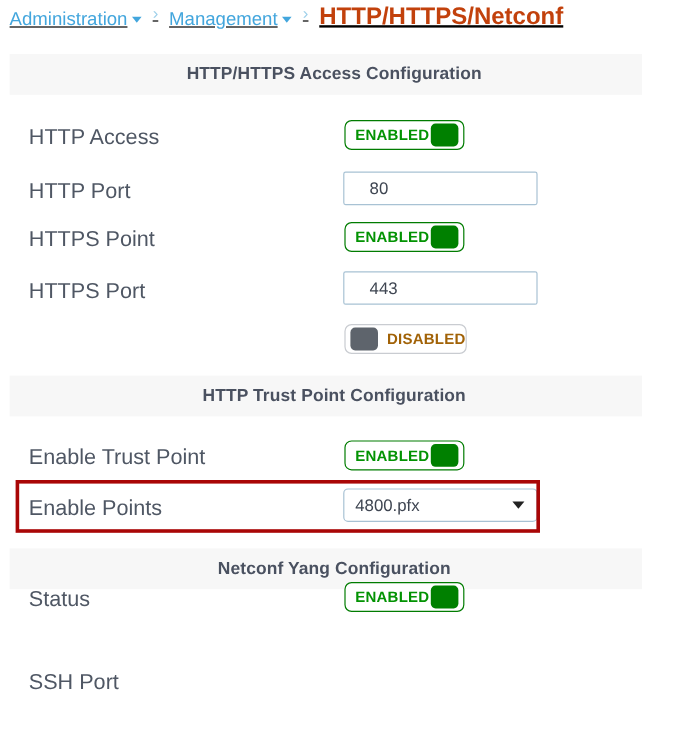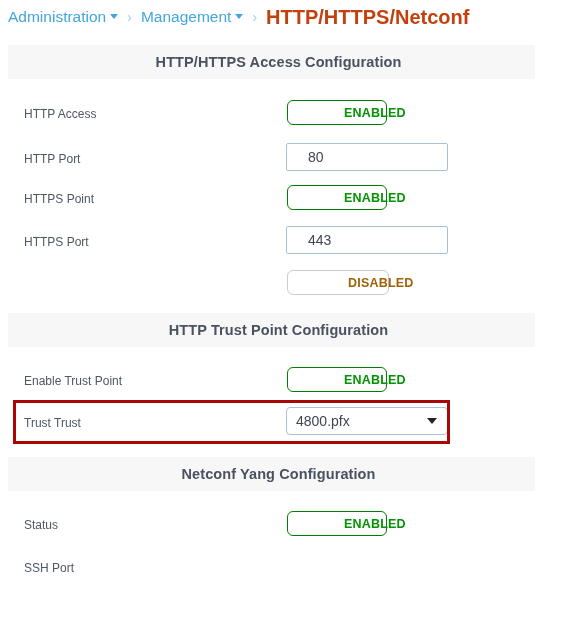--- a/index.html
+++ b/index.html
@@ -15,23 +15,23 @@
     position: relative;
   }
 
   
   .breadcrumb {
     position: absolute;
     left: 8px;
     top: 3px;
     height: 28px;
     display: flex;
-    align-items: center;
     font-size: 15.5px;
     white-space: nowrap;
+    text-decoration: underline;
   }
   .bc-link {
     color: #43a6dd;
     display: inline-flex;
     align-items: center;
     cursor: pointer;
   }
   .bc-caret {
     display: inline-block;
     width: 0;
@@ -77,39 +77,38 @@
     position: absolute;
     left: 0;
     width: 582px;
     height: 30px;
   }
   .row-label {
     position: absolute;
     left: 24px;
     top: 0;
     line-height: 30px;
-    font-size: 12px;
+    font-size: 18px;
     color: #4f5764;
     white-space: nowrap;
   }
 
   
   .toggle {
     position: absolute;
     left: 287px;
     top: 1px;
     width: 100px;
     height: 25px;
     border-radius: 6px;
     box-sizing: border-box;
     display: flex;
     align-items: center;
     cursor: pointer;
     background: #ffffff;
-    padding-left: 48px;
   }
   .toggle.on {
     border: 1.6px solid #017c01;
     justify-content: flex-start;
   }
   .toggle.off {
     border: 1.3px solid #c9ccd1;
     justify-content: flex-start;
     width: 102px;
   }
@@ -263,34 +262,34 @@
 
 <div class="row" style="top:366px;">
   <span class="row-label">Enable Trust Point</span>
   <div class="toggle on">
     <span class="toggle-text">ENABLED</span>
     <span class="toggle-knob"></span>
   </div>
 </div>
 
 <div class="row" style="top:408px;">
-  <span class="row-label">Trust Trust</span>
+  <span class="row-label">Enable Points</span>
   <div class="select-wrap">
     <span class="select-value">4800.pfx</span>
     <span class="select-caret"></span>
   </div>
 </div>
 
 <div class="highlight-box"></div>
 
 <div class="section-head" style="top:457px;">
   <span class="section-head-label">Netconf Yang Configuration</span>
 </div>
 
-<div class="row" style="top:510px;">
+<div class="row" style="top:484px;">
   <span class="row-label">Status</span>
   <div class="toggle on">
     <span class="toggle-text">ENABLED</span>
     <span class="toggle-knob"></span>
   </div>
 </div>
 
 <div class="row" style="top:553px;">
   <span class="row-label">SSH Port</span>
 </div>

